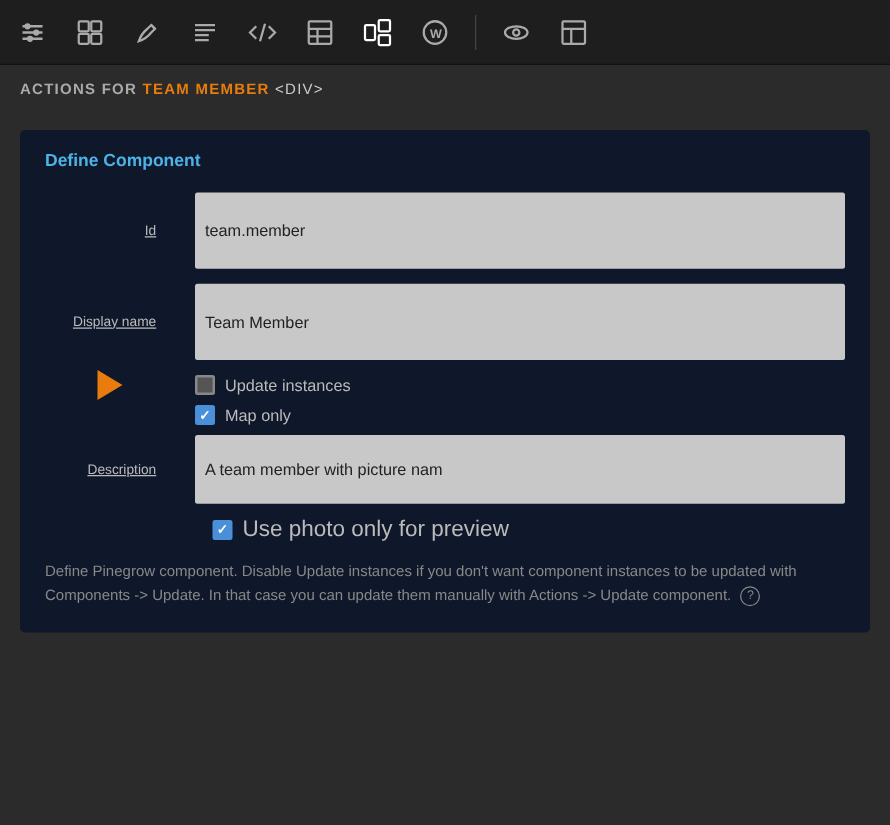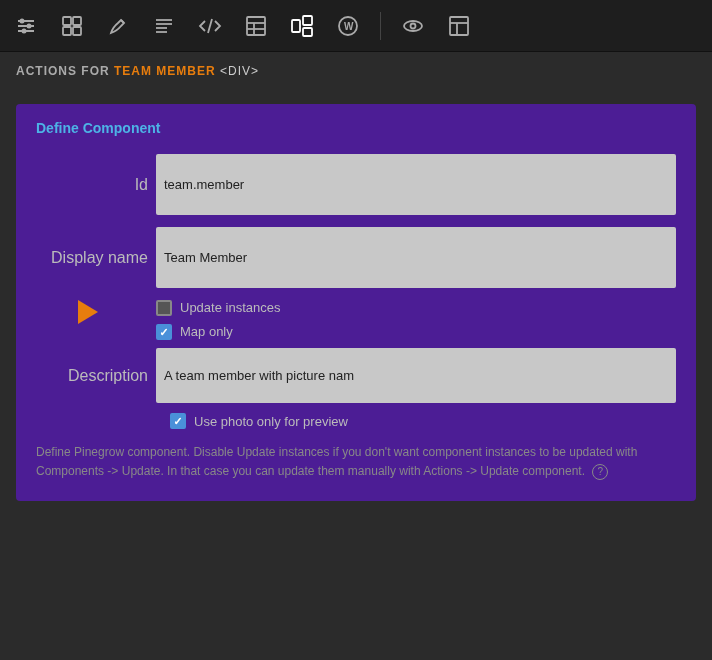--- a/index.html
+++ b/index.html
@@ -56,64 +56,66 @@
       font-weight: bold;
     }
 
     
     .main-panel {
       padding: 16px;
     }
 
     
     .card {
-      background: #4c1d95;
+      background: #0f172a;
       border-radius: 4px;
       padding: 16px 20px 20px 20px;
     }
 
     .card-title {
       color: #4db3e6;
       font-size: 14px;
       font-weight: bold;
       margin-bottom: 18px;
     }
 
     
     .form-row {
       display: flex;
       align-items: center;
       margin-bottom: 12px;
     }
     .form-label {
       width: 120px;
       text-align: right;
-      padding-right: 8px;
-      font-size: 16px;
+      padding-right: 31px;
+      font-size: 11px;
       color: #bbb;
       flex-shrink: 0;
+      text-decoration: underline;
     }
     .form-input {
       flex: 1;
       background: #c8c8c8;
       border: none;
       border-radius: 2px;
       padding: 23px 8px;
       font-size: 13px;
       color: #222;
       outline: none;
     }
 
     
     .checkbox-group {
       margin-left: 120px;
       margin-bottom: 8px;
     }
     .checkbox-row {
       display: flex;
+      align-items: center;
       margin-bottom: 8px;
       font-size: 13px;
       color: #bbb;
       position: relative;
     }
     .checkbox-row .arrow-indicator {
       position: absolute;
       left: -78px;
       display: flex;
       align-items: center;
@@ -169,21 +171,21 @@
       color: #222;
       outline: none;
     }
 
     
     .photo-checkbox-row {
       display: flex;
       align-items: center;
       margin-left: 134px;
       margin-bottom: 14px;
-      font-size: 13px;
+      font-size: 18px;
       color: #bbb;
     }
 
     
     .help-text {
       font-size: 12px;
       color: #888;
       line-height: 1.6;
       margin-top: 4px;
     }

